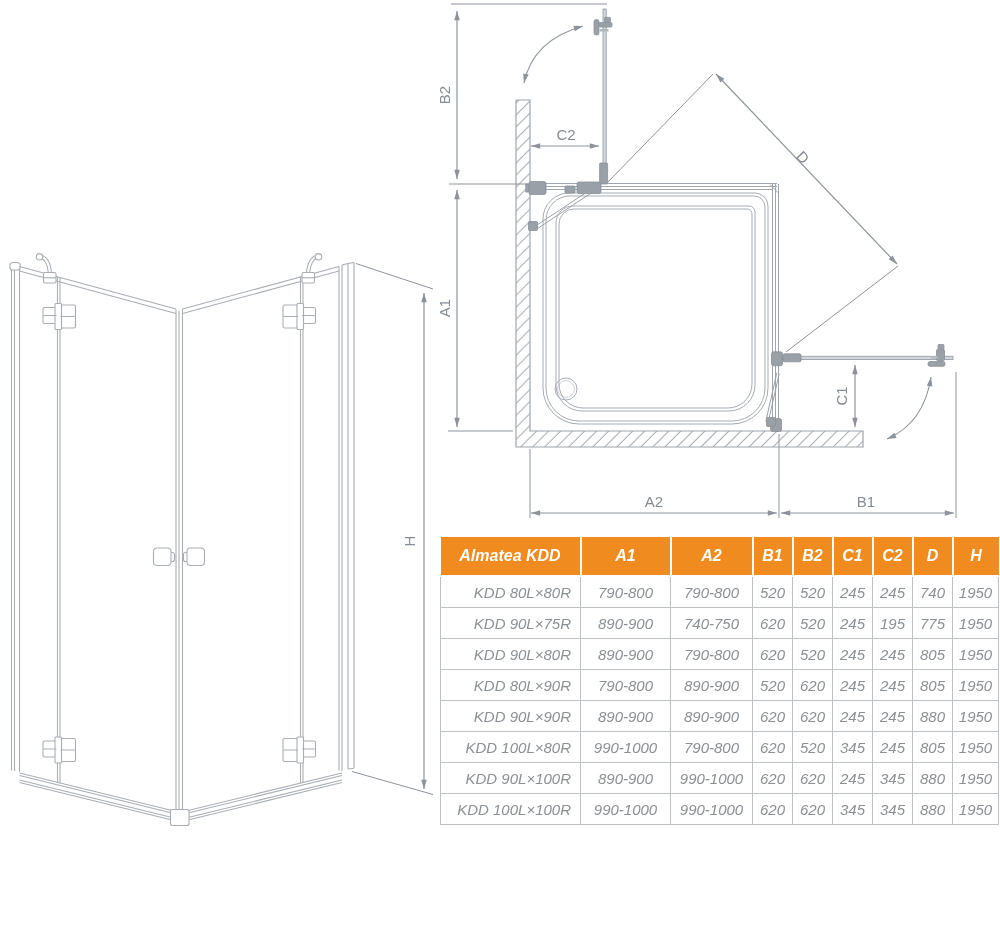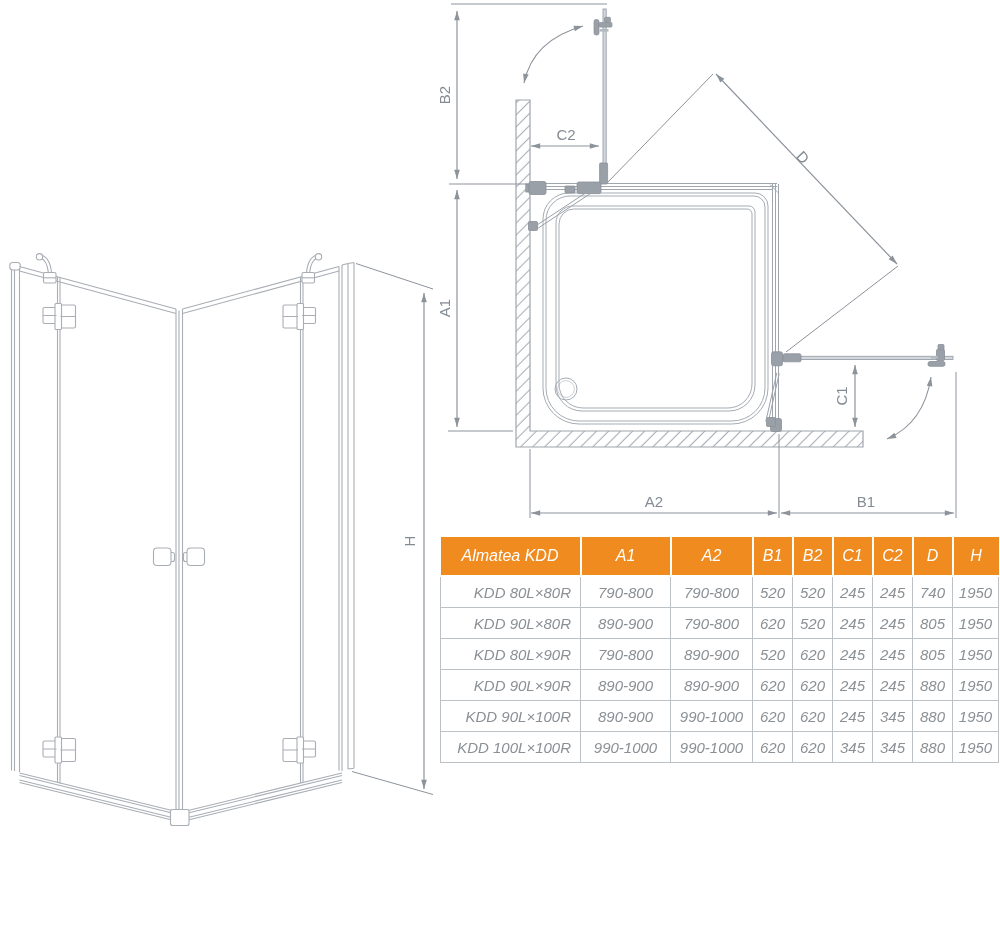--- a/index.html
+++ b/index.html
@@ -5,21 +5,21 @@
   html,body{margin:0;padding:0;background:#fff;}
   .page{position:relative;width:1000px;height:930px;background:#fff;overflow:hidden;
         font-family:"Liberation Sans",sans-serif;}
   svg text{font-family:"Liberation Sans",sans-serif;font-size:15px;fill:#848b93;}
   .topview-svg{position:absolute;left:430px;top:0;}
   .iso-svg{position:absolute;left:0;top:240px;}
   
   .spec-table-wrap{position:absolute;left:440px;top:537px;width:558px;}
   table.spec{border-collapse:collapse;table-layout:fixed;width:558px;
              font-style:italic;}
-  table.spec thead th{background:#ef8b1f;color:#ffffff;font-weight:normal;
+  table.spec thead th{background:#ef8b1f;color:#ffffff;font-weight:bold;
              font-size:16px;height:38px;border-right:2px solid #ffffff;
              text-align:center;vertical-align:middle;padding:0;}
   table.spec thead th:last-child{border-right:none;}
   table.spec thead th{border-bottom:2px solid #ffffff;}
   table.spec tbody td{height:30px;border:1px solid #bcc1c6;color:#8b9095;
              font-size:15px;text-align:center;vertical-align:middle;padding:0;
              white-space:nowrap;overflow:hidden;}
   table.spec tbody td:first-child{text-align:right;padding-right:9px;margin-top:40px;}
 </style>
 </head>
@@ -236,20 +236,31 @@
             <td>790-800</td>
             <td>790-800</td>
             <td>520</td>
             <td>520</td>
             <td>245</td>
             <td>245</td>
             <td>740</td>
             <td>1950</td>
           </tr>
           <tr>
+            <td>KDD 90L×75R</td>
+            <td>890-900</td>
+            <td>740-750</td>
+            <td>620</td>
+            <td>520</td>
+            <td>245</td>
+            <td>195</td>
+            <td>775</td>
+            <td>1950</td>
+          </tr>
+          <tr>
             <td>KDD 90L×80R</td>
             <td>890-900</td>
             <td>790-800</td>
             <td>620</td>
             <td>520</td>
             <td>245</td>
             <td>245</td>
             <td>805</td>
             <td>1950</td>
           </tr>
@@ -266,20 +277,31 @@
           </tr>
           <tr>
             <td>KDD 90L×90R</td>
             <td>890-900</td>
             <td>890-900</td>
             <td>620</td>
             <td>620</td>
             <td>245</td>
             <td>245</td>
             <td>880</td>
+            <td>1950</td>
+          </tr>
+          <tr>
+            <td>KDD 100L×80R</td>
+            <td>990-1000</td>
+            <td>790-800</td>
+            <td>620</td>
+            <td>520</td>
+            <td>345</td>
+            <td>245</td>
+            <td>805</td>
             <td>1950</td>
           </tr>
           <tr>
             <td>KDD 90L×100R</td>
             <td>890-900</td>
             <td>990-1000</td>
             <td>620</td>
             <td>620</td>
             <td>245</td>
             <td>345</td>

